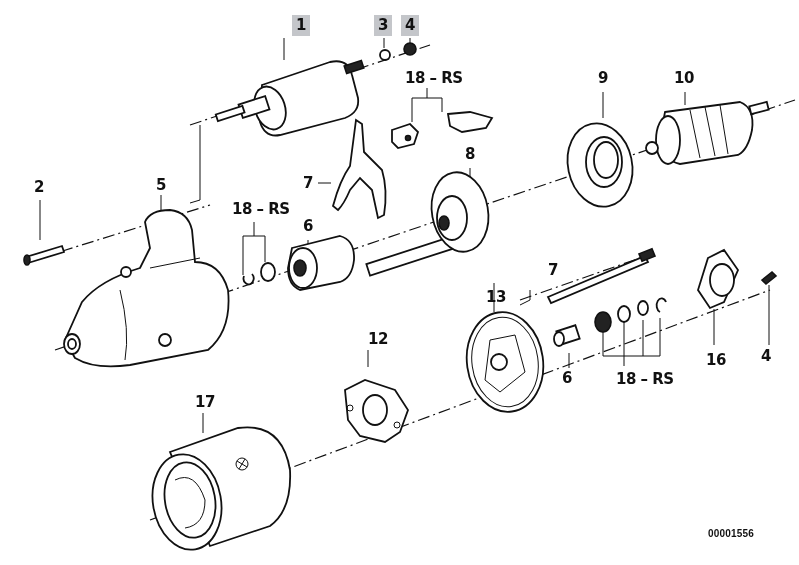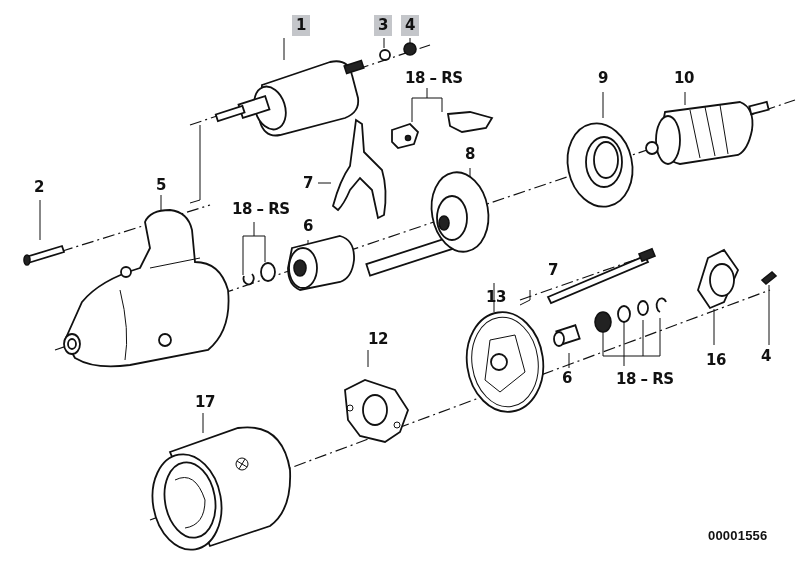--- a/index.html
+++ b/index.html
@@ -1,20 +1,20 @@
 <!DOCTYPE html>
 <html><head>
 <meta charset="utf-8">
 <style>
   html, body { margin:0; padding:0; background:#ffffff; }
   body { width:799px; height:565px; position:relative; overflow:hidden; font-family:"Liberation Sans", sans-serif; }
   #canvas { position:absolute; left:0; top:0; width:799px; height:565px; }
   .lbl { position:absolute; font-family:"DejaVu Sans", sans-serif; font-weight:bold; font-size:15px; color:#111; line-height:17px; white-space:nowrap; letter-spacing:-0.5px; }
   .lbl.hl { background:#c4c6ca; padding:2px 4px; }
-  .docid { position:absolute; left:708px; top:528px; font-family:"Liberation Sans", sans-serif; font-size:13px; font-weight:bold; color:#111; letter-spacing:0.2px; }
+  .docid { position:absolute; left:708px; top:528px; font-family:"Liberation Sans", sans-serif; font-size:10px; font-weight:bold; color:#111; letter-spacing:0.2px; }
   svg .ax { stroke:#111; stroke-width:1.2; fill:none; stroke-dasharray:12 4 2 4; }
   svg .pt { stroke:#111; stroke-width:1.8; fill:#fff; }
   svg .ptd { stroke:#111; stroke-width:1.6; fill:#222; }
   svg .thin { stroke:#111; stroke-width:1; fill:none; }
 </style>
 </head>
 <body>
 
 <svg id="canvas" viewBox="0 0 799 565">
 

